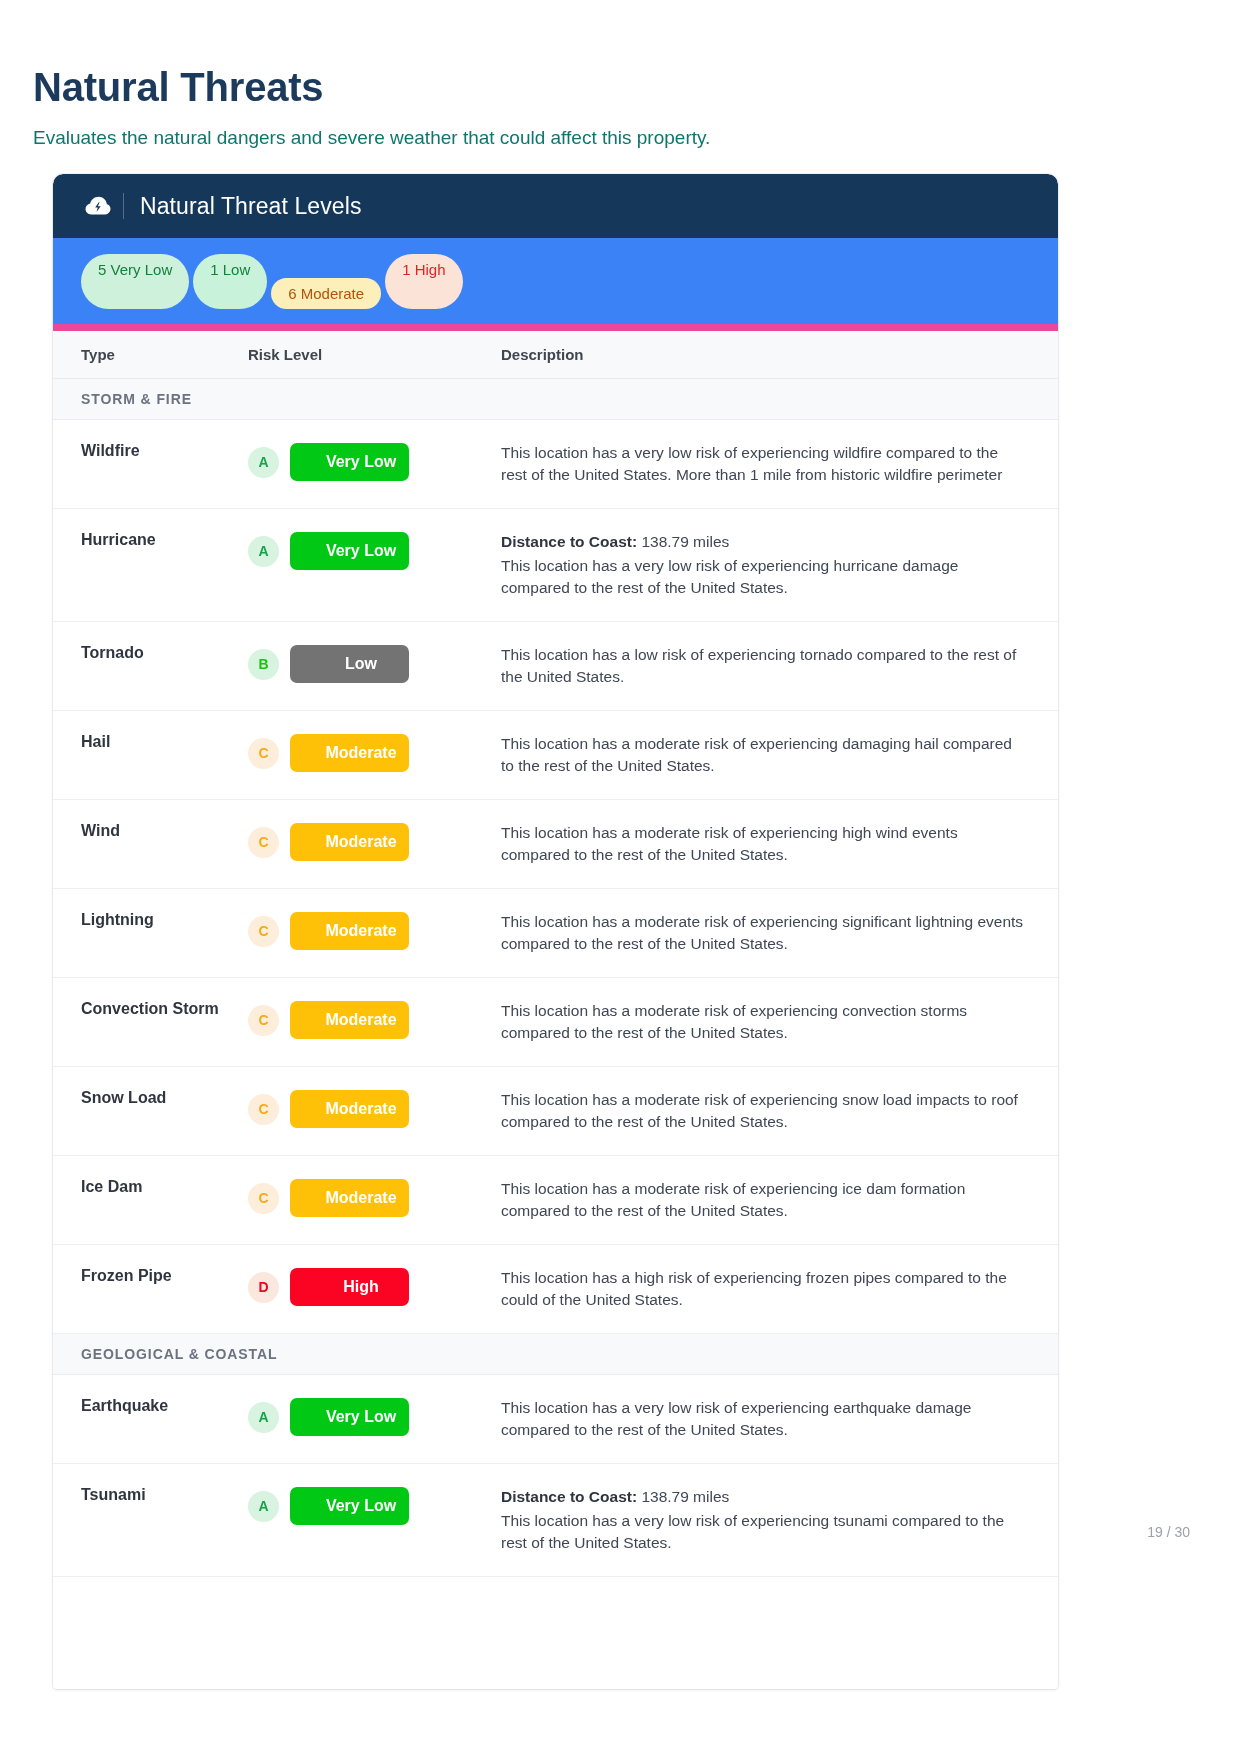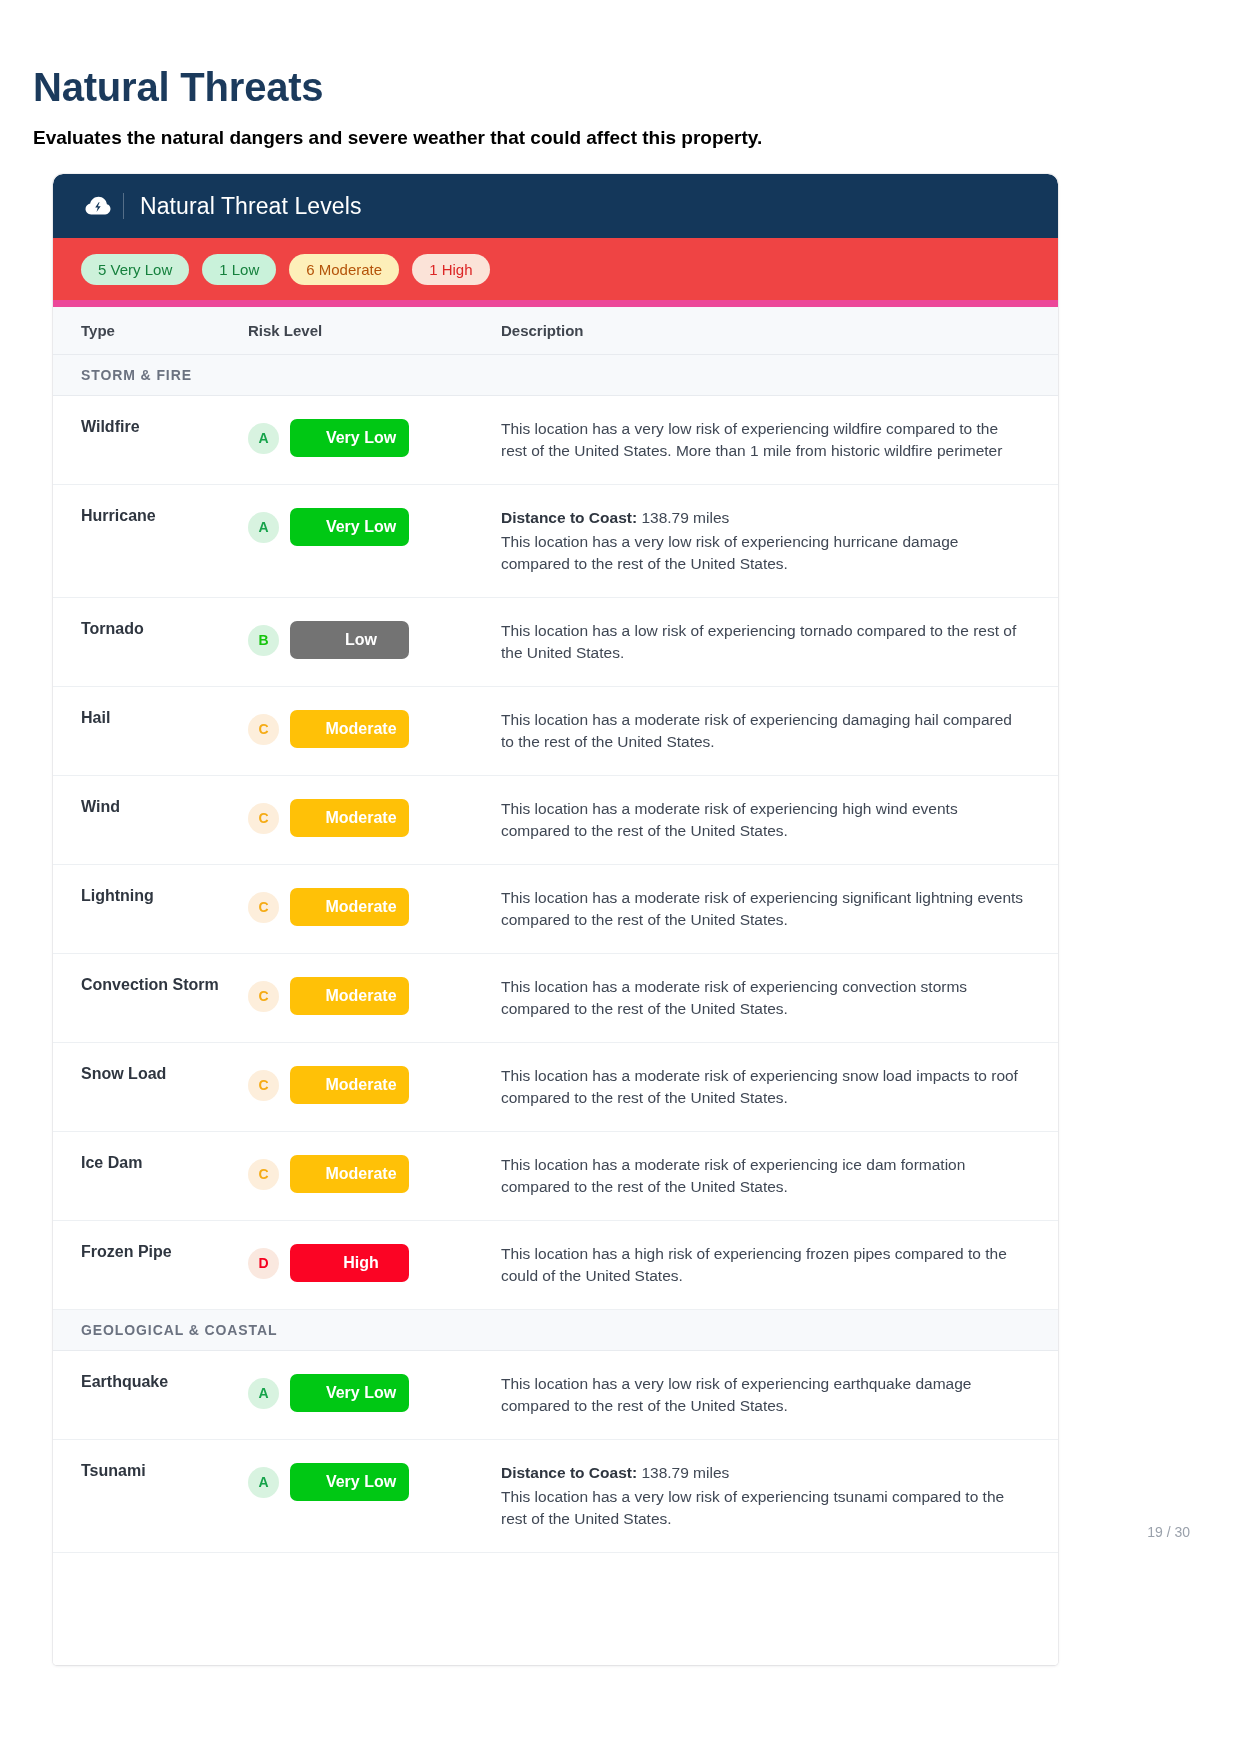--- a/index.html
+++ b/index.html
@@ -11,21 +11,21 @@
   }
   .page { position: relative; width: 1242px; height: 1754px; padding: 0; }
 
   .page-title {
     position: absolute; left: 33px; top: 65px;
     font-size: 40px; font-weight: 700; letter-spacing: -0.2px;
     color: #1b3a5c;
   }
   .page-subtitle {
     position: absolute; left: 33px; top: 127px;
-    font-size: 19px; color: #000000; font-weight: 700;
+    font-size: 19px; color: #0f766e; font-weight: 400;
   }
 
   .card {
     position: absolute; left: 53px; top: 174px;
     width: 1005px;
     border-radius: 10px 10px 4px 4px;
     background: #ffffff;
     box-shadow: 0 1px 3px rgba(16,24,40,0.10), 0 0 0 1px rgba(16,24,40,0.05);
     overflow: hidden;
   }
@@ -44,33 +44,33 @@
   }
   .card-header .hdr-divider {
     width: 1px; height: 26px; background: rgba(255,255,255,0.28);
     margin-right: 16px;
   }
   .card-header .hdr-title {
     color: #ffffff; font-size: 23px; font-weight: 400; letter-spacing: 0.1px;
   }
 
   .chips-row {
-    display: flex; gap: 13px;
+    display: flex; gap: 4px;
     padding: 16px 28px 15px 28px;
-    background: #ef4444;
+    background: #3b82f6;
   }
   .chip {
     border-radius: 999px;
     padding: 7px 17px;
     font-size: 15px; font-weight: 500;
     white-space: nowrap;
   }
   .chip.vlow { background: #cdf1da; color: #15803d; }
   .chip.low  { background: #c9f2da; color: #15803d; }
-  .chip.mod  { background: #fdefb9; color: #b45309; }
+  .chip.mod  { background: #fdefb9; color: #b45309; margin-top: 24px; }
   .chip.high { background: #fbe3d8; color: #dc2626; }
 
   table.threat-table { width: 100%; border-collapse: collapse; table-layout: fixed; }
   table.threat-table col.c-type { width: 195px; }
   table.threat-table col.c-risk { width: 253px; }
   table.threat-table col.c-desc { width: auto; }
 
   thead th {
     background: #f7f9fb;
     text-align: left;

